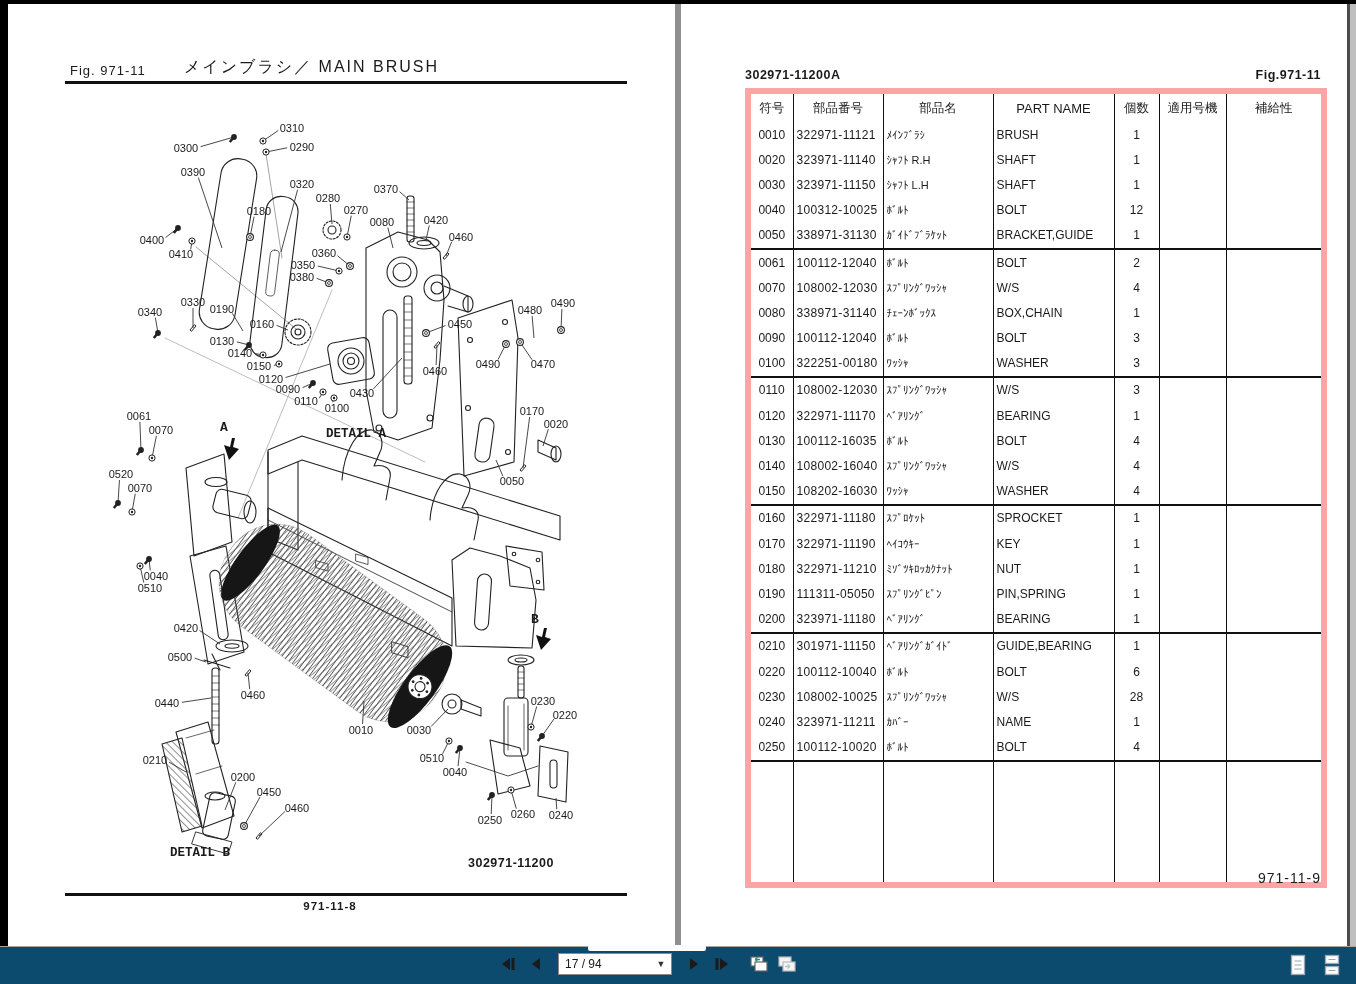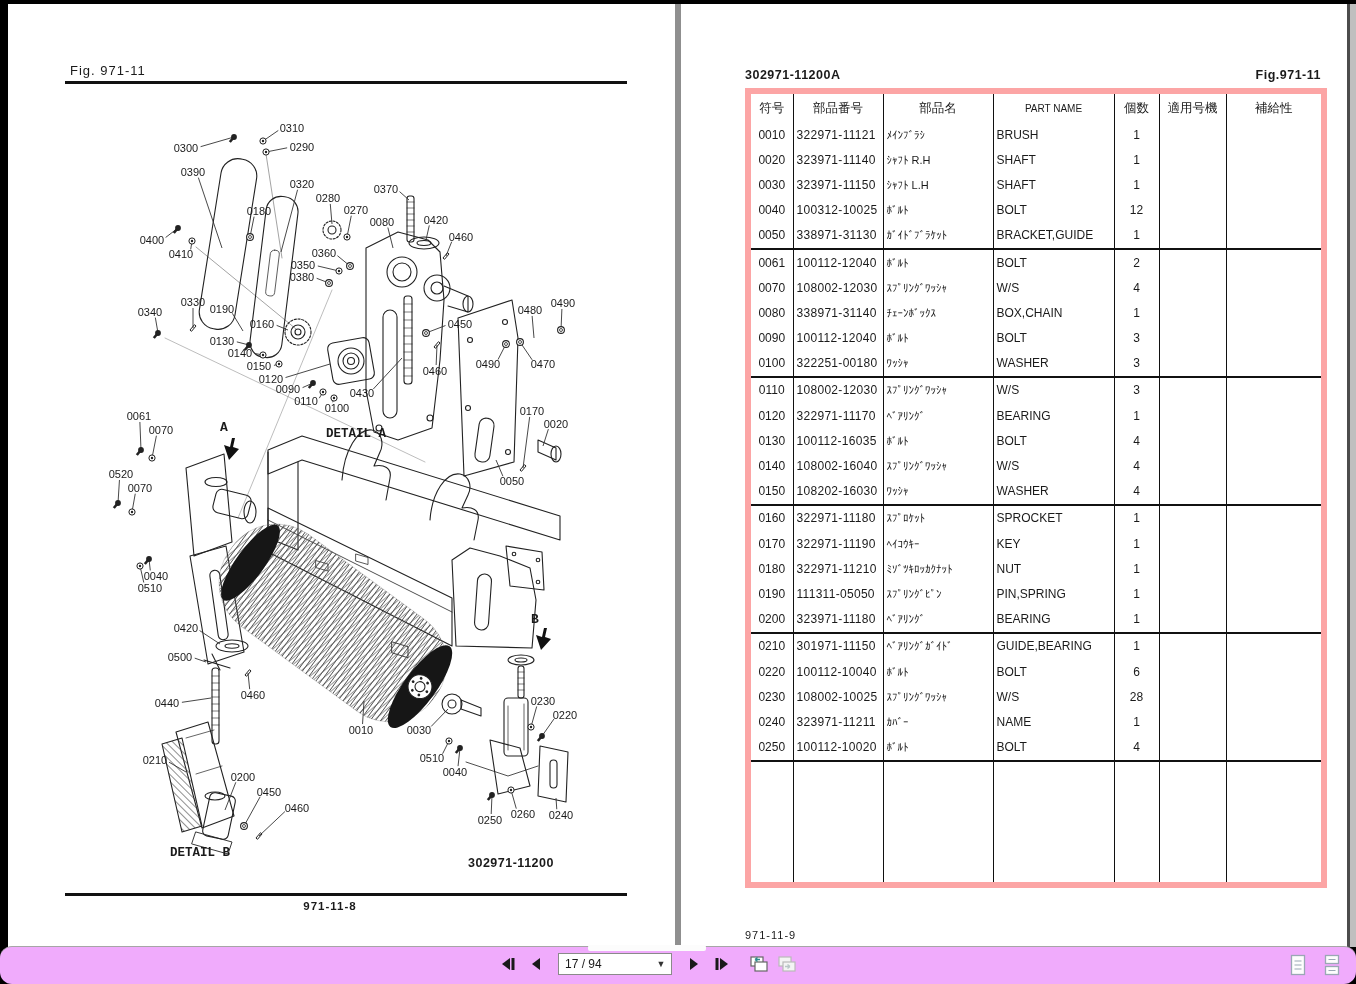--- a/index.html
+++ b/index.html
@@ -32,39 +32,40 @@
   table.parts{border:6px solid #fca5a5;}
   table.parts thead tr.h1 th{height:28px;font-size:12.5px;vertical-align:middle;text-align:center;}
   table.parts thead tr.h2 th{height:26px;font-size:11.5px;vertical-align:middle;text-align:center;border-bottom:3px solid #111;}
   table.parts tbody td{height:25.2px;vertical-align:middle;}
   table.parts tbody tr.group-end td{border-bottom:2px solid #111;}
   table.parts td.c-item{text-align:center;}
   table.parts td.c-pno{text-align:left;letter-spacing:.3px;}
   table.parts td.c-njp{font-size:11px;}
   table.parts td.c-qty{text-align:center;}
   table.parts tbody tr.filler td{height:120px;}
-  .rp-pagenum{position:absolute;left:64px;top:925px;width:576px;text-align:left;font-size:11px;letter-spacing:1px;}
+  .rp-pagenum{position:absolute;left:64px;top:866px;width:576px;text-align:right;font-size:14px;letter-spacing:1px;}
 
   
-  .toolbar{position:absolute;left:0;right:0;bottom:0;height:37px;background:#f0abfc;border-top:1px solid #a6a6a6;border-radius:12px;}
+  .toolbar{position:absolute;left:0;right:0;bottom:0;height:37px;background:#0c4a6e;border-top:1px solid #a6a6a6;}
   .scroll-notch{position:absolute;left:588px;top:-2px;width:118px;height:6px;background:#fcfcfc;border-radius:2px;}
   .nav{position:absolute;left:496px;top:5px;display:flex;align-items:center;gap:4px;}
   .nav .btn{width:24px;height:24px;display:flex;align-items:center;justify-content:center;cursor:pointer;}
   .pagebox{width:112px;height:20px;background:#fff;border:1px solid #8a8a8a;display:flex;align-items:center;margin:0 6px;}
   .pagebox input{border:none;outline:none;width:88px;font-size:12px;padding:0 0 0 6px;
                  font-family:"Liberation Sans",sans-serif;background:transparent;color:#1a1a1a;}
   .pagebox .caret{width:16px;text-align:center;font-size:9px;color:#333;cursor:pointer;}
   .view-icons{position:absolute;right:12px;top:6px;display:flex;gap:10px;}
   .view-icons .btn{width:24px;height:24px;display:flex;align-items:center;justify-content:center;cursor:pointer;}
 </style>
 </head>
 <body>
 
 <div class="page" id="page-left">
   <div class="lp-fig">Fig.  971-11</div>
+  <div class="lp-title">メインブラシ／ MAIN   BRUSH</div>
   <div class="lp-rule-top"></div>
 
   <svg id="diagram" viewBox="8 4 667 943" xmlns="http://www.w3.org/2000/svg">
     <defs>
       <pattern id="bris" patternUnits="userSpaceOnUse" width="4.2" height="12">
         <path d="M2.1,0 V12" stroke="#3c3c3c" stroke-width="0.8"></path>
       </pattern>
       <pattern id="bris2" patternUnits="userSpaceOnUse" width="5" height="12" patternTransform="rotate(13)">
         <path d="M2.5,0 V12" stroke="#555" stroke-width="0.7"></path>
       </pattern>
@@ -414,21 +415,21 @@
       <col style="width:121px">
         <col style="width:45px">
         <col style="width:67px">
         <col style="width:98px">
     </colgroup>
     <thead>
       <tr class="h1">
         <th>符号</th>
         <th>部品番号</th>
         <th>部品名</th>
-        <th style="font-size:10px">PART  NAME</th>
+        <th style="font-size:13px">PART  NAME</th>
         <th>個数</th>
         <th>適用号機</th>
         <th>補給性</th>
       </tr>
     </thead>
     <tbody>
         <tr>
           <td class="c-item">0010</td>
           <td class="c-pno">322971-11121</td>
           <td class="c-njp">ﾒｲﾝﾌﾞﾗｼ</td>

